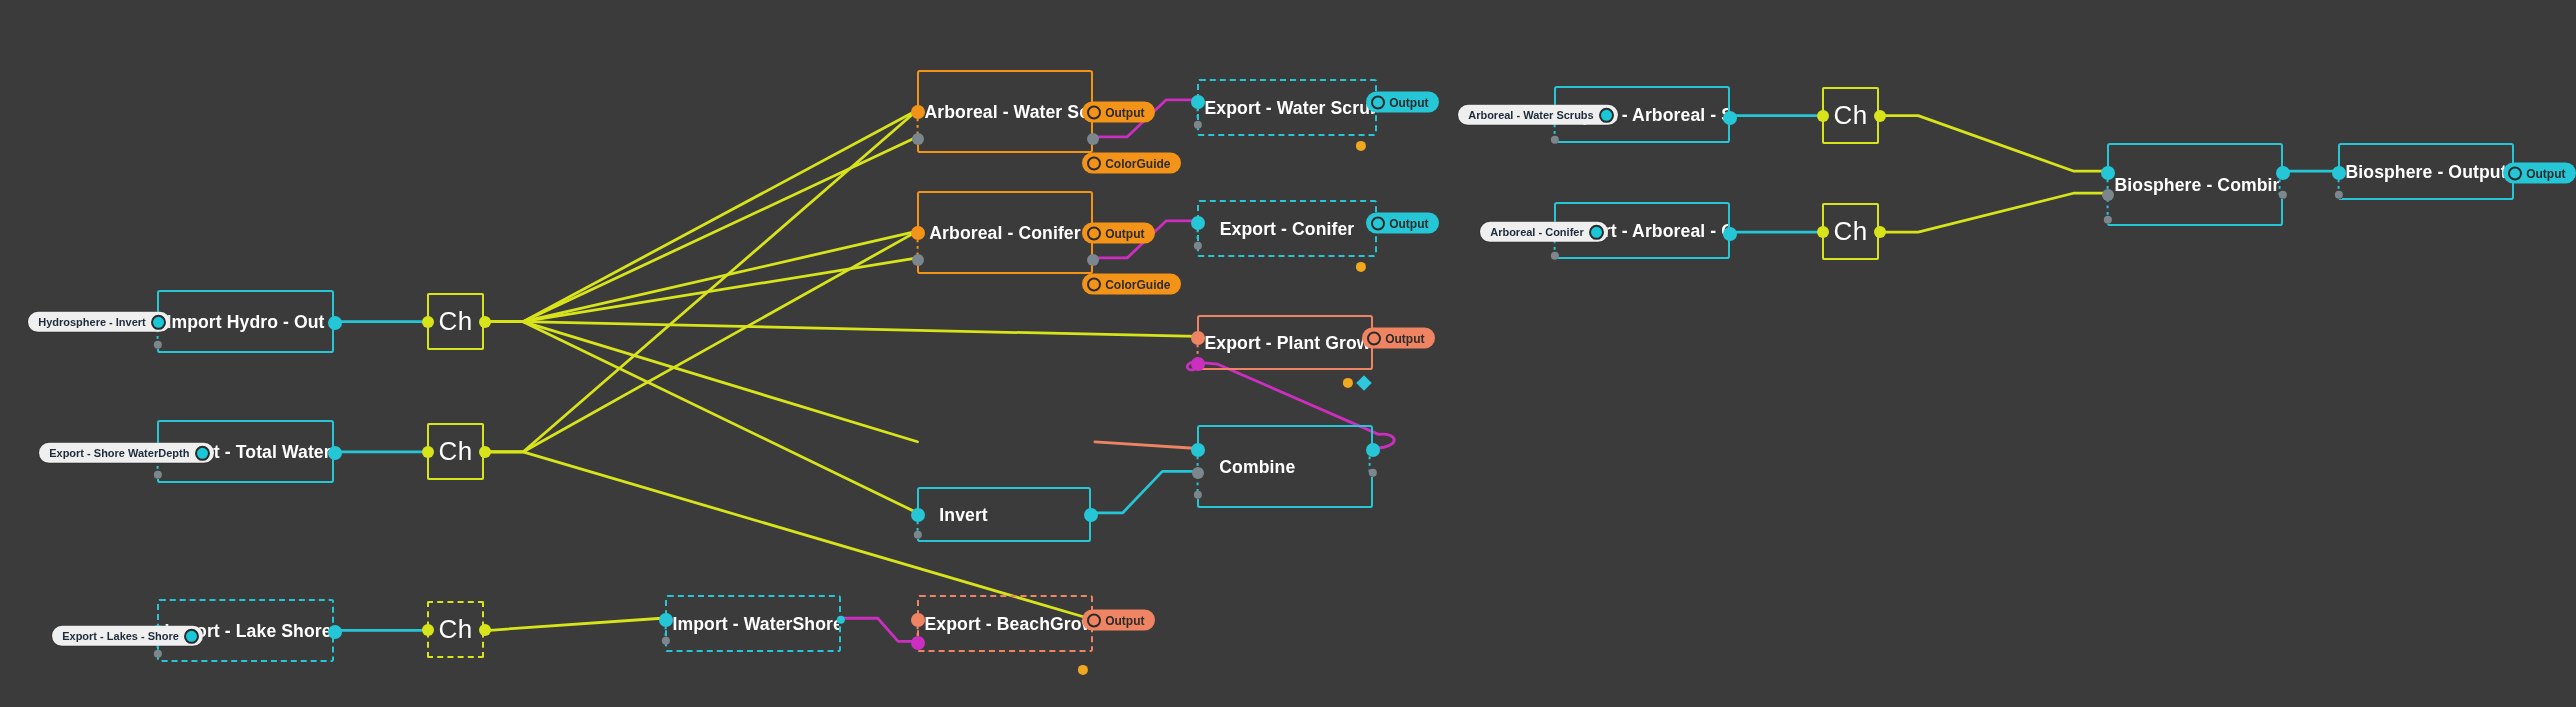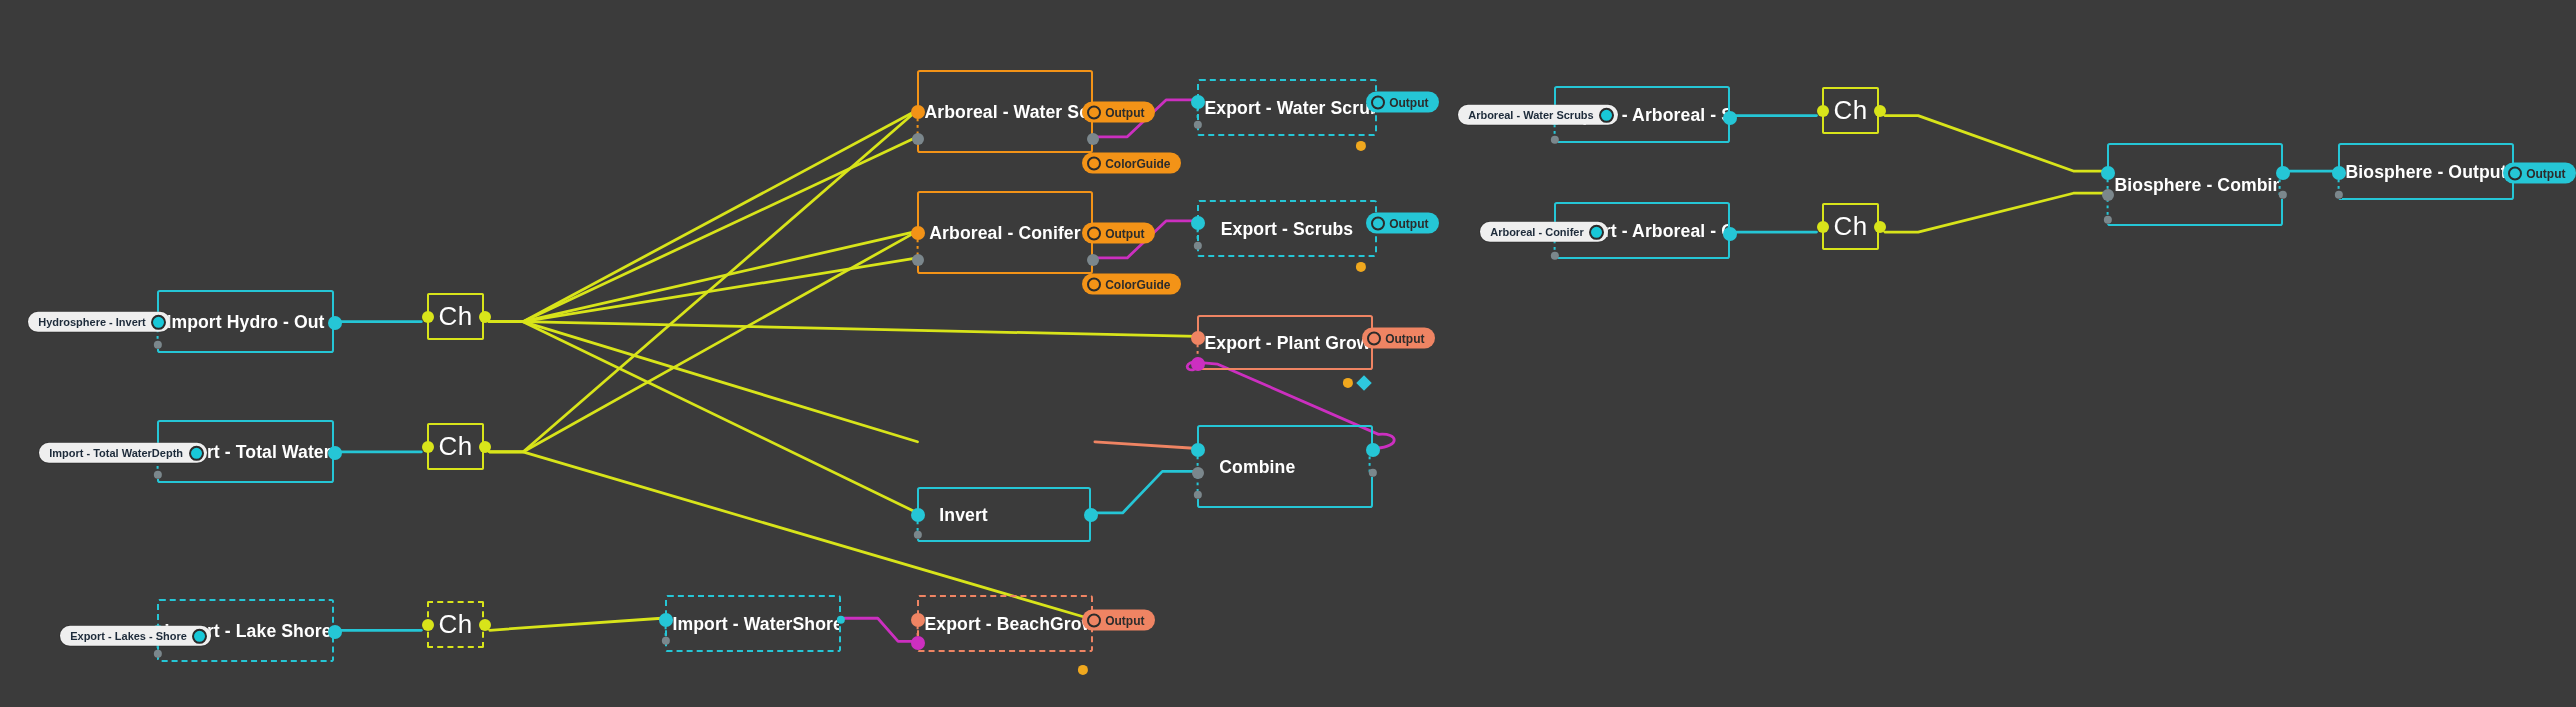--- a/index.html
+++ b/index.html
@@ -116,21 +116,21 @@
     background:#18c8d8;
     flex:0 0 auto;
   }
 
   
   .chnode{
     position:absolute;
     box-sizing:border-box;
     border:2.8px solid #d8e41a;
     border-radius:1.8px;
-    width:57px;height:47px;text-align:right;
+    width:57px;height:57px;text-align:right;
   }
   .chnode.dashed{ border-style:dashed; }
   .chnode .chlabel{
     position:absolute;inset:0;
     display:flex;align-items:center;justify-content:center;
     color:#ffffff;font-size:26px;font-weight:400;
     letter-spacing:0.5px;
   }
   .chport{
     position:absolute;
@@ -247,21 +247,21 @@
         <div class="title">Export - Water Scrubs</div>
         <div class="dots" style="top: 21px; height: 23px; left: -1.4px; background-image: linear-gradient(rgb(37, 198, 214) 50%, rgba(0, 0, 0, 0) 50%);"></div>
         <div class="port p-lg" style="background: rgb(37, 198, 214); left: -0.9px; top: 21px;"></div>
         <div class="port p-sm" style="background: rgb(123, 135, 140); left: -0.9px; top: 44px;"></div>
         <div class="pill" style="background: rgb(37, 198, 214); left: 167px; top: 21px;">
           <span class="ring" style="background: rgb(37, 198, 214);"></span>
           <span class="plabel">Output</span>
         </div>
       </div>
       <div class="node dashed" style="left: 1197px; top: 200px; width: 180px; height: 57px; border-color: rgb(37, 198, 214);">
-        <div class="title">Export - Scrubs</div>
+        <div class="title">Export - Conifer</div>
         <div class="dots" style="top: 21px; height: 23px; left: -1.4px; background-image: linear-gradient(rgb(37, 198, 214) 50%, rgba(0, 0, 0, 0) 50%);"></div>
         <div class="port p-lg" style="background: rgb(37, 198, 214); left: -0.9px; top: 21px;"></div>
         <div class="port p-sm" style="background: rgb(123, 135, 140); left: -0.9px; top: 44px;"></div>
         <div class="pill" style="background: rgb(37, 198, 214); left: 167px; top: 21px;">
           <span class="ring" style="background: rgb(37, 198, 214);"></span>
           <span class="plabel">Output</span>
         </div>
       </div>
       <div class="node" style="left: 1197px; top: 315px; width: 176px; height: 55px; border-color: rgb(239, 132, 99);">
         <div class="title">Export - Plant Growth</div>
@@ -351,24 +351,24 @@
         <div class="pill" style="background: rgb(37, 198, 214); left: 163px; top: 28px;">
           <span class="ring" style="background: rgb(37, 198, 214);"></span>
           <span class="plabel">Output</span>
         </div>
       </div>
       <div class="extpill" style="left: 28px; top: 322px;">
         <span>Hydrosphere - Invert</span>
         <span class="ring"></span>
       </div>
       <div class="extpill" style="left: 39px; top: 453px;">
-        <span>Import - Total WaterDepth</span>
+        <span>Export - Shore WaterDepth</span>
         <span class="ring"></span>
       </div>
-      <div class="extpill" style="left: 60px; top: 636px;">
+      <div class="extpill" style="left: 52px; top: 636px;">
         <span>Export - Lakes - Shore</span>
         <span class="ring"></span>
       </div>
       <div class="extpill" style="left: 1458px; top: 115px;">
         <span>Arboreal - Water Scrubs</span>
         <span class="ring"></span>
       </div>
       <div class="extpill" style="left: 1480px; top: 232px;">
         <span>Arboreal - Conifer</span>
         <span class="ring"></span>

